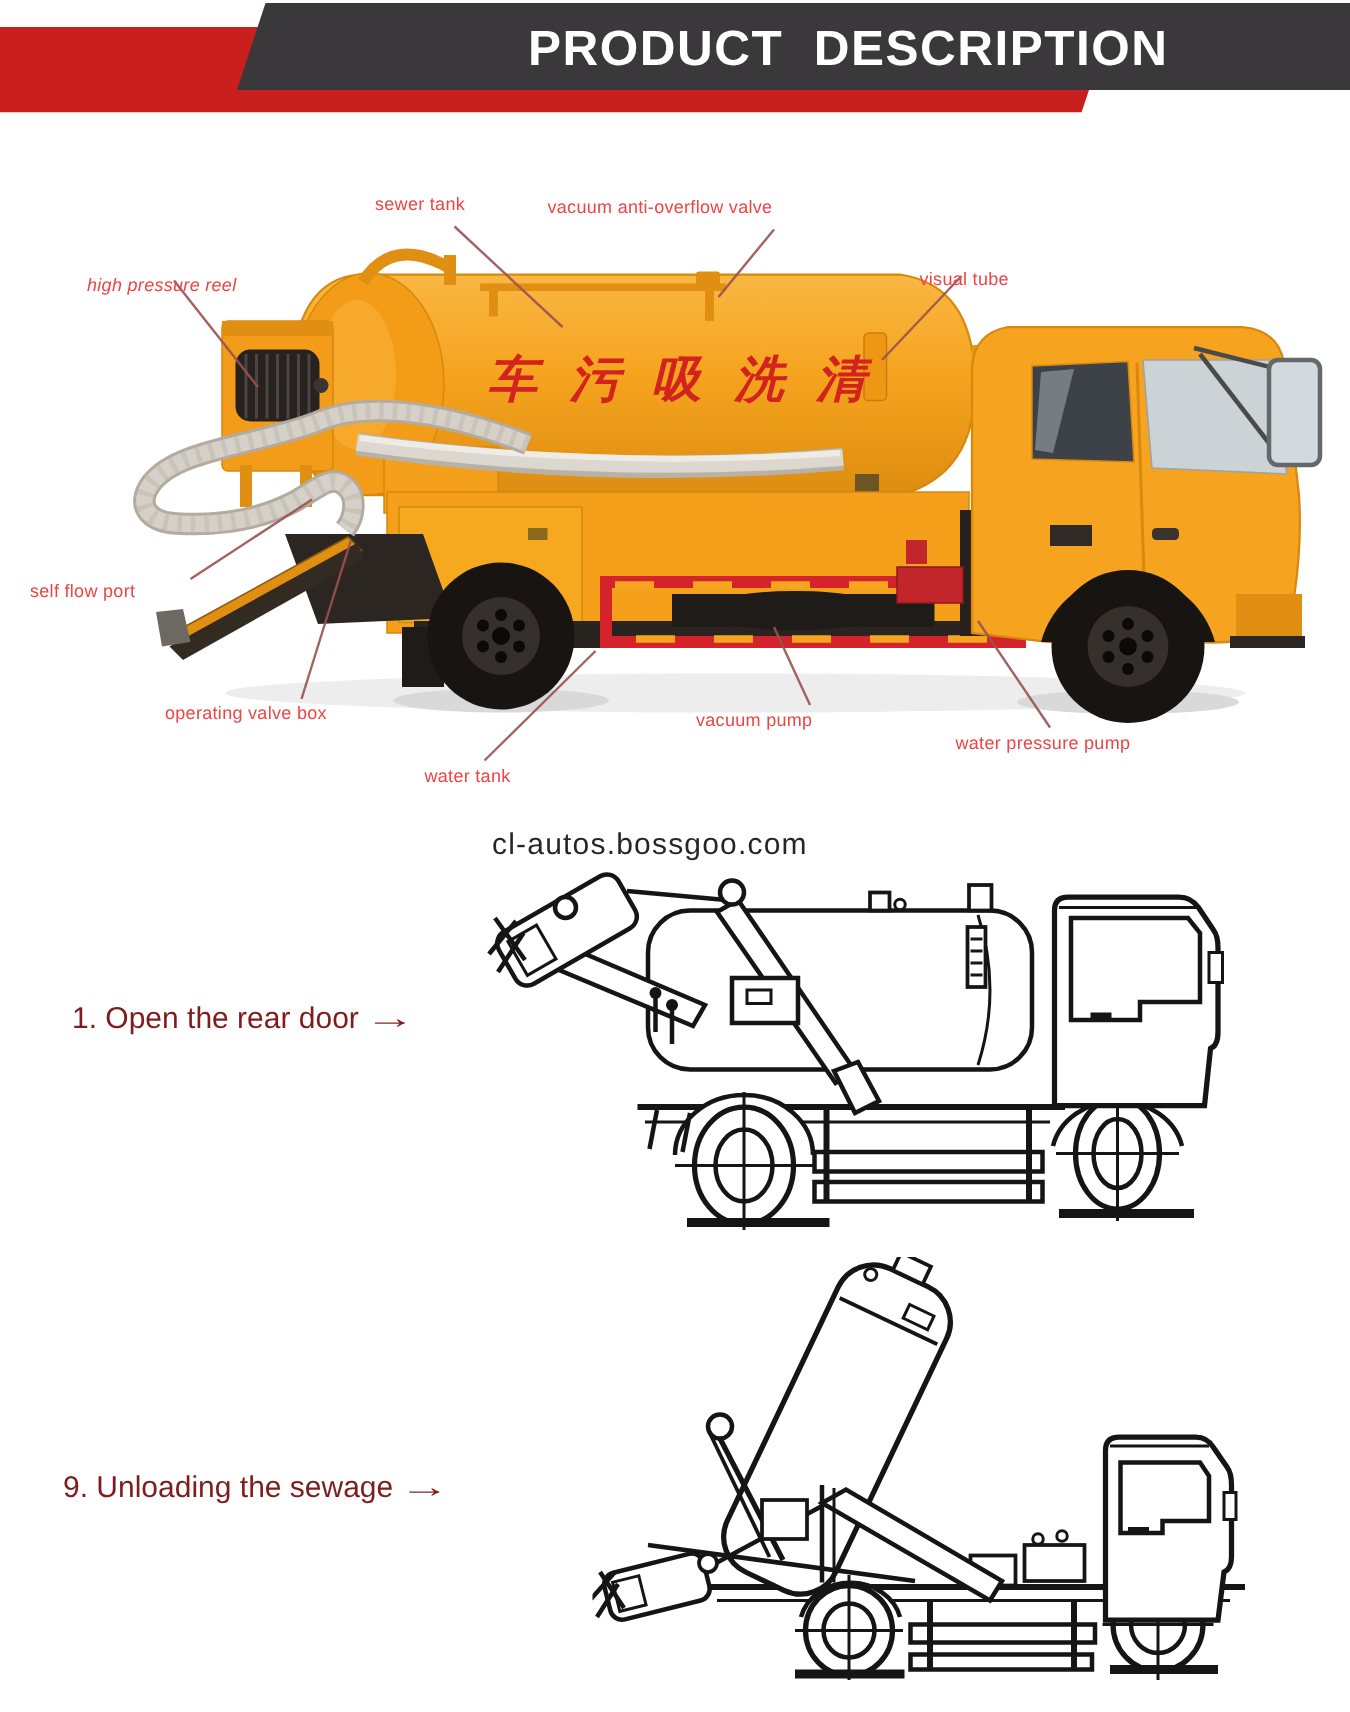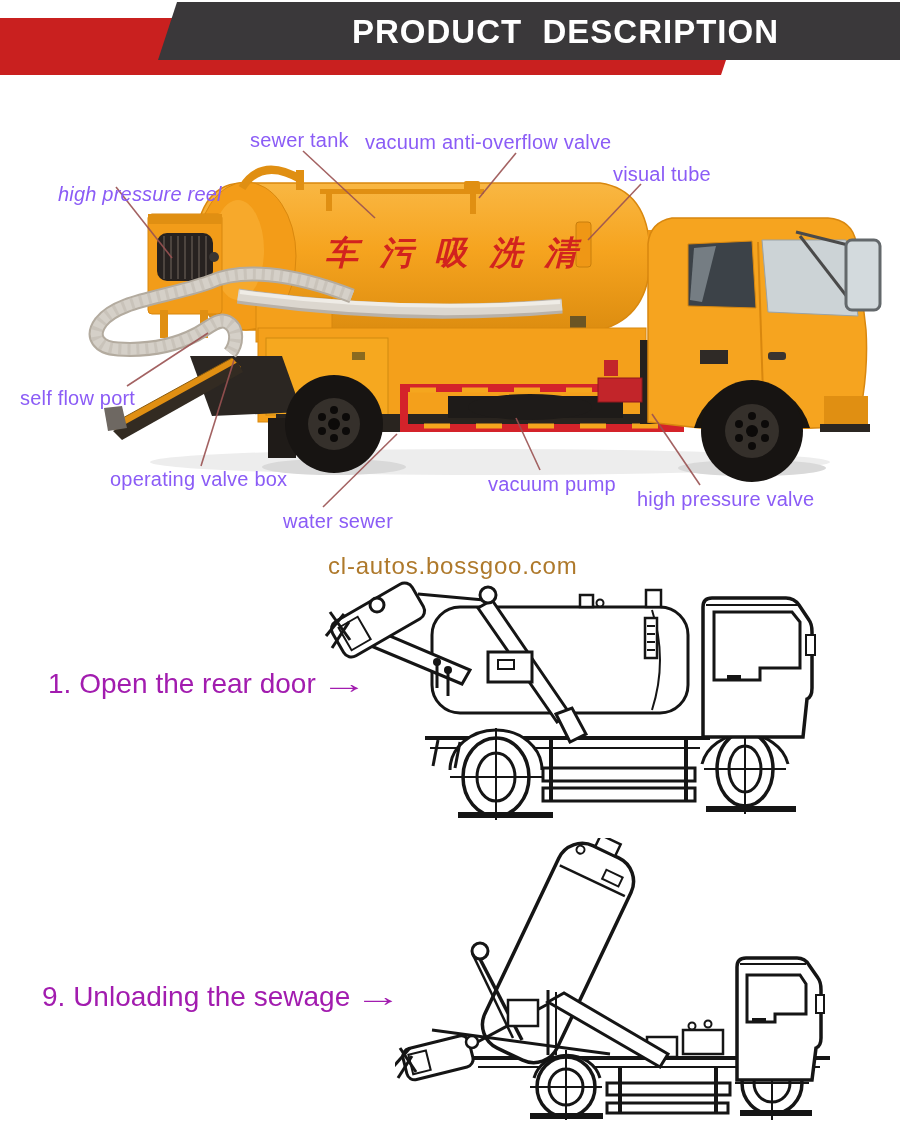--- a/index.html
+++ b/index.html
@@ -9,35 +9,35 @@
   .header{position:absolute;left:0;top:0;width:900px;height:92px;}
   .band-red{position:absolute;left:0;top:0;width:900px;height:92px;background:#c9201f;
             clip-path:polygon(0px 18px,740px 18px,721px 75px,0px 75px);}
   .band-dark{position:absolute;left:0;top:0;width:900px;height:92px;background:#3a383a;
              clip-path:polygon(177px 2px,900px 2px,900px 60px,158px 60px);}
   .page-title{position:absolute;left:352px;top:13px;color:#fff;font-size:33px;font-weight:700;
               letter-spacing:1px;white-space:pre;}
   
   .photo-section{position:absolute;left:0;top:95px;width:900px;height:460px;}
   .photo-svg{position:absolute;left:0;top:0;}
-  .pl{position:absolute;font-size:20px;color:#8b5cf6;white-space:nowrap;letter-spacing:0.2px;}
+  .pl{position:absolute;font-size:12px;color:#ef4444;white-space:nowrap;letter-spacing:0.2px;}
   .pl-sewer{left:250px;top:34px;}
   .pl-antiflow{left:365px;top:36px;}
   .pl-reel{left:58px;top:88px;font-style:italic;}
-  .pl-visual{left:613px;top:68px;}
+  .pl-visual{left:613px;top:84px;}
   .pl-selfflow{left:20px;top:292px;text-align:right;}
   .pl-valvebox{left:110px;top:373px;}
   .pl-watertank{left:283px;top:415px;}
-  .pl-vacpump{left:488px;top:378px;text-align:center;}
+  .pl-vacpump{left:464px;top:378px;text-align:center;}
   .pl-hppump{left:637px;top:393px;}
   
-  .watermark{position:absolute;left:328px;top:552px;font-size:24px;color:#a16207;
+  .watermark{position:absolute;left:328px;top:552px;font-size:20px;color:#000000;
              letter-spacing:0.8px;opacity:0.85;}
   
-  .step{position:absolute;font-size:28px;color:#a21caf;white-space:nowrap;}
+  .step{position:absolute;font-size:20px;color:#7f1d1d;white-space:nowrap;}
   .step1{left:48px;top:668px;}
   .step2{left:42px;top:981px;}
   .arrow{display:inline-block;transform:scaleX(1.7);transform-origin:left center;margin-left:4px;}
   
   .draw1{position:absolute;left:300px;top:580px;}
   .draw2{position:absolute;left:395px;top:838px;}
   .ln{stroke:#151515;fill:none;}
   .lnf{stroke:#151515;fill:#ffffff;}
 </style>
 </head>
@@ -219,23 +219,23 @@
         <line x1="700" y1="485" x2="652" y2="414"></line>
       </g>
     </svg>
 
     <div class="pl pl-sewer">sewer tank</div>
     <div class="pl pl-antiflow">vacuum anti-overflow valve</div>
     <div class="pl pl-reel">high pressure reel</div>
     <div class="pl pl-visual">visual tube</div>
     <div class="pl pl-selfflow">self flow port</div>
     <div class="pl pl-valvebox">operating valve box</div>
-    <div class="pl pl-watertank">water sewer</div>
+    <div class="pl pl-watertank">water tank</div>
     <div class="pl pl-vacpump">vacuum pump</div>
-    <div class="pl pl-hppump">high pressure valve</div>
+    <div class="pl pl-hppump">water pressure pump</div>
   </div>
 
   <div class="watermark">cl-autos.bossgoo.com</div>
 
   <div class="step step1"><span>1. Open the rear door</span><span class="arrow">→</span></div>
 
   <svg class="draw1" width="590" height="240" viewBox="300 580 590 240">
 
     <g>
       <line class="ln" x1="425" y1="738" x2="710" y2="738" stroke-width="4"></line>

